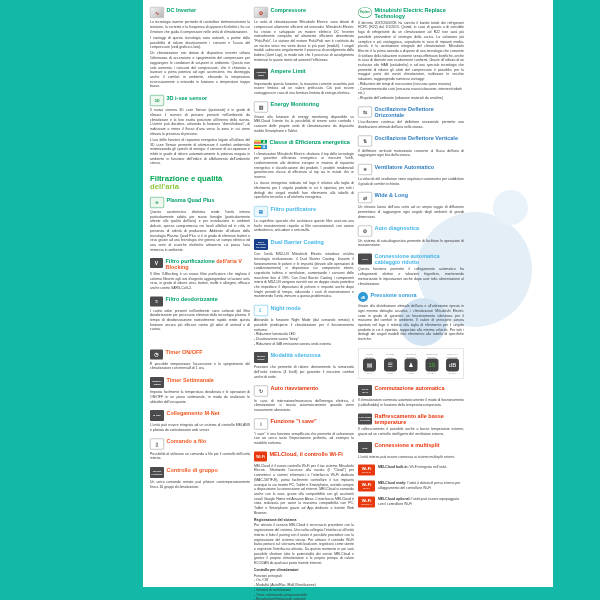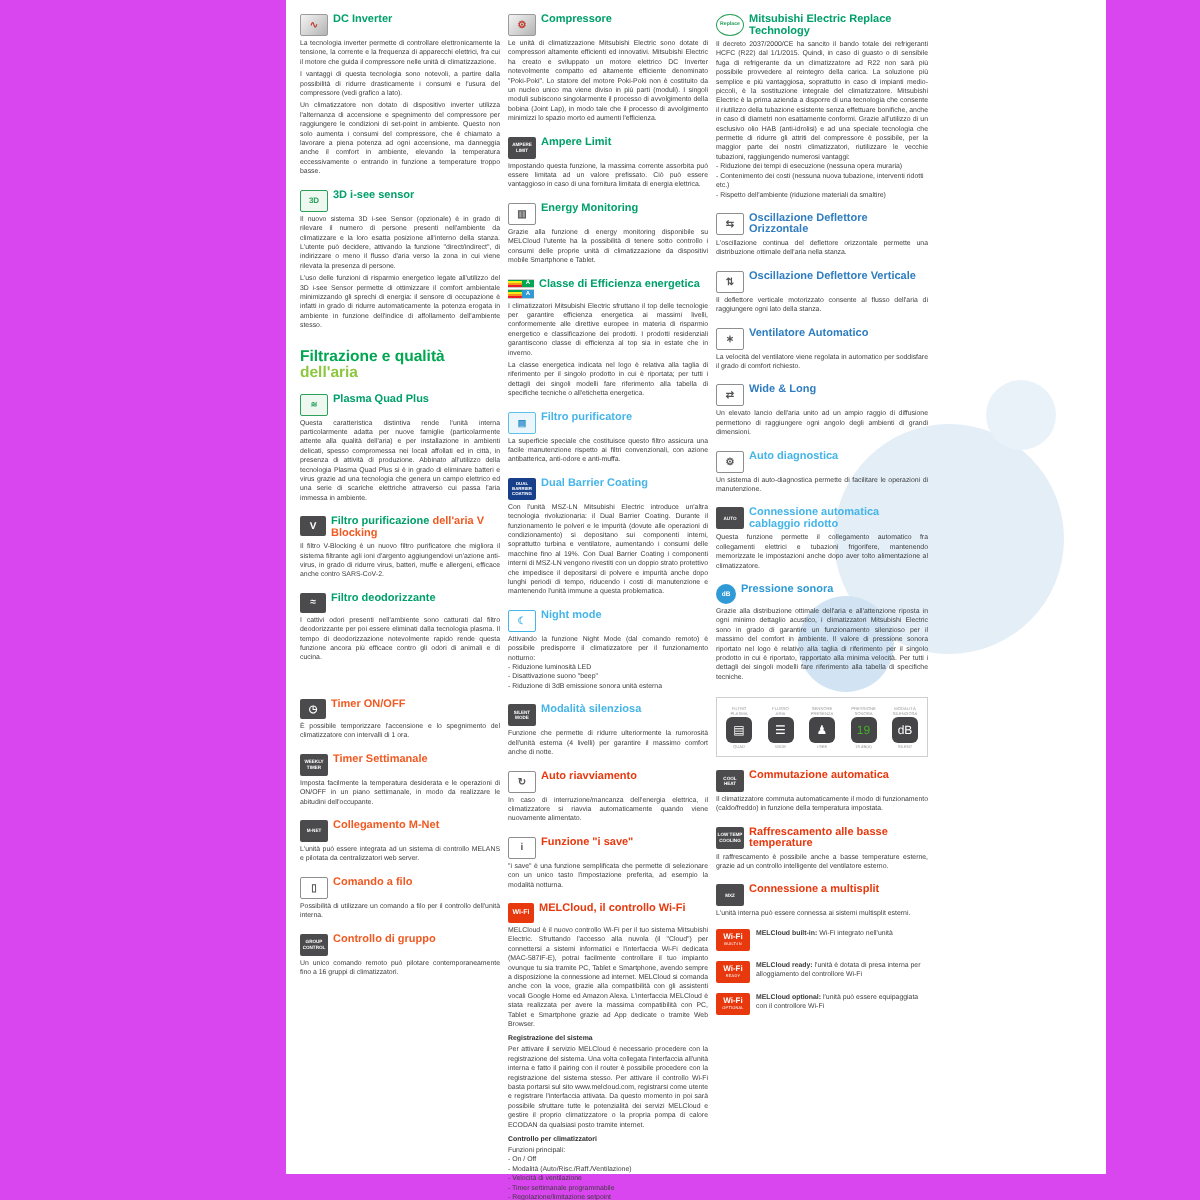--- a/index.html
+++ b/index.html
@@ -1,16 +1,16 @@
 <!DOCTYPE html>
 <html><head>
 <meta charset="utf-8">
 <style>
   html,body{margin:0;padding:0;background:#000;}
-  .canvas{position:relative;width:600px;height:600px;background:#d946ef;overflow:hidden;font-family:"Liberation Sans",sans-serif;}
+  .canvas{position:relative;width:600px;height:600px;background:#14b8a6;overflow:hidden;font-family:"Liberation Sans",sans-serif;}
   .paper{position:absolute;left:143px;top:0;width:820px;height:1174px;background:#fff;transform:scale(0.5);transform-origin:0 0;}
   .wm{position:absolute;border-radius:50%;z-index:0;}
   .wm1{left:548px;top:424px;width:230px;height:230px;background:#e4eef7;}
   .wm2{left:512px;top:596px;width:96px;height:96px;background:#d2e4f3;}
   .wm3{left:700px;top:380px;width:70px;height:70px;background:#eaf2f9;}
   .col{position:absolute;top:14px;z-index:1;}
   #c1{left:14px;width:200px;}
   #c2{left:222px;width:200px;}
   #c3{left:430px;width:212px;}
   .f{margin-top:13px;}

